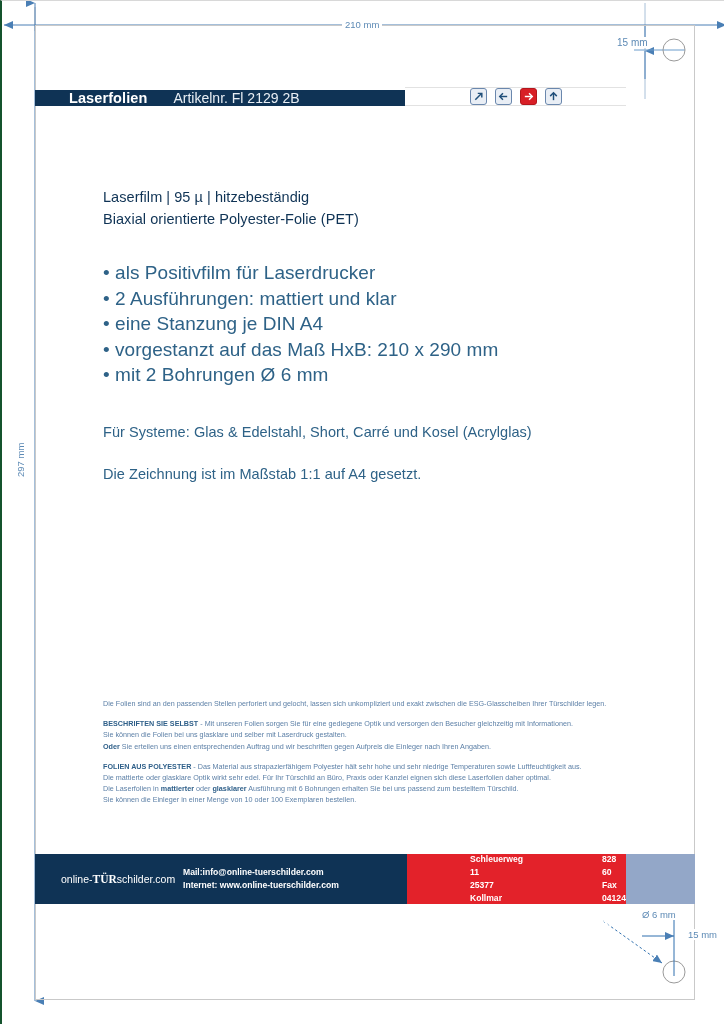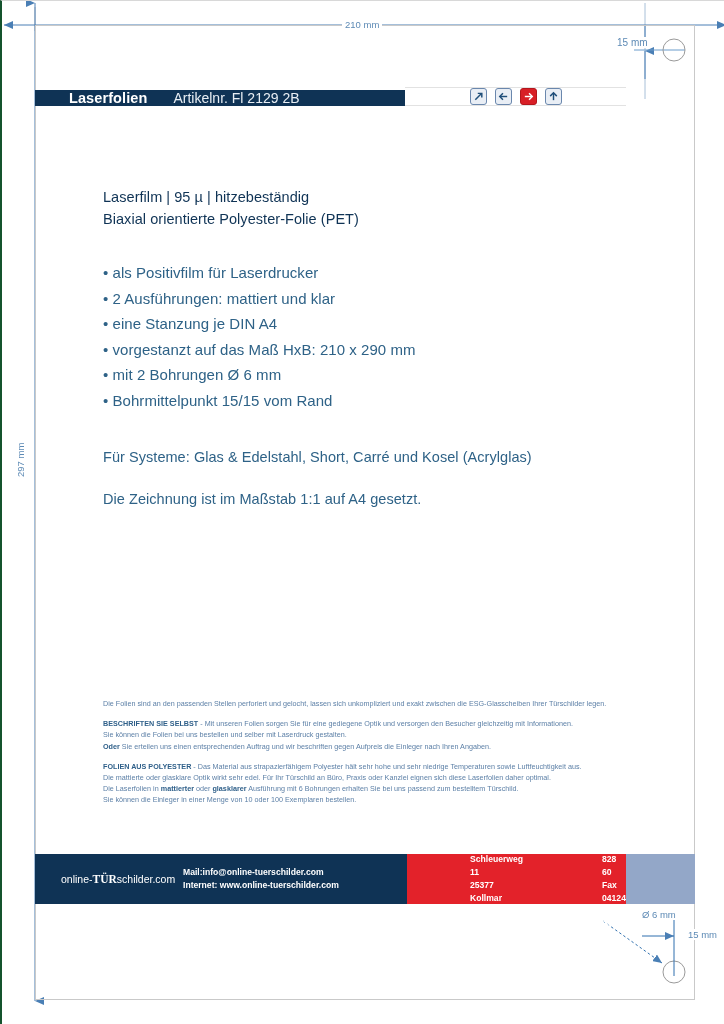--- a/index.html
+++ b/index.html
@@ -114,21 +114,21 @@
     font-size: 14.5px;
     font-weight: normal;
     line-height: 22px;
     letter-spacing: 0.05px;
   }
   .bullets {
     margin-top: 30px;
   }
   .bullet {
     color: #2e6287;
-    font-size: 15px;
+    font-size: 19px;
     line-height: 25.5px;
     letter-spacing: 0.05px;
   }
   .para {
     color: #2e6287;
     font-size: 14.5px;
     letter-spacing: 0.05px;
   }
   .para.p1 { margin-top: 36px; }
   .para.p2 { margin-top: 26px; }
@@ -311,33 +311,32 @@
   <div class="content">
     <div class="head-line">Laserfilm |  95 µ | hitzebeständig</div>
     <div class="head-line">Biaxial orientierte Polyester-Folie (PET)</div>
 
     <div class="bullets">
       <div class="bullet">• als Positivfilm für Laserdrucker</div>
       <div class="bullet">• 2 Ausführungen: mattiert und klar</div>
       <div class="bullet">• eine Stanzung je DIN A4</div>
       <div class="bullet">• vorgestanzt auf das Maß HxB: 210 x 290 mm</div>
       <div class="bullet">• mit 2 Bohrungen Ø 6 mm</div>
-      <div class="bullet">• Bohrmittelpunkt 15/15 vom Rand</div>
     </div>
 
     <div class="para p1">Für Systeme: Glas &amp; Edelstahl, Short, Carré und Kosel  (Acrylglas)</div>
     <div class="para p2">Die Zeichnung ist im Maßstab 1:1 auf A4 gesetzt.</div>
   </div>
 
   <div class="fineprint">
     <div class="blk">Die Folien sind an den passenden Stellen perforiert und gelocht, lassen sich unkompliziert und exakt zwischen die ESG-Glasscheiben Ihrer Türschilder legen.</div>
 
     <div class="blk">
       <b>BESCHRIFTEN SIE SELBST</b><span> - Mit unseren Folien sorgen Sie für eine gediegene Optik und versorgen den Besucher gleichzeitig mit Informationen.</span><br>
-      <span>Sie können die Folien bei uns bestellen und selber mit Laserdruck gestalten.</span><br>
+      <span>Sie können die Folien bei uns glasklare und selber mit Laserdruck gestalten.</span><br>
       <b>Oder</b><span> Sie erteilen uns einen entsprechenden Auftrag und wir beschriften gegen Aufpreis die Einleger nach Ihren Angaben.</span>
     </div>
 
     <div class="blk">
       <b>FOLIEN AUS POLYESTER</b><span> - Das Material aus strapazierfähigem Polyester hält sehr hohe und sehr niedrige Temperaturen sowie Luftfeuchtigkeit aus.</span><br>
       <span>Die mattierte oder glasklare Optik wirkt sehr edel. Für Ihr Türschild an Büro, Praxis oder Kanzlei eignen sich diese Laserfolien daher optimal.</span><br>
       <span>Die Laserfolien in </span><b>mattierter</b><span> oder </span><b>glasklarer</b><span> Ausführung mit 6 Bohrungen erhalten Sie bei uns passend zum bestelltem Türschild.</span><br>
       <span>Sie können die Einleger in einer Menge von 10 oder 100 Exemplaren bestellen.</span>
     </div>
   </div>

